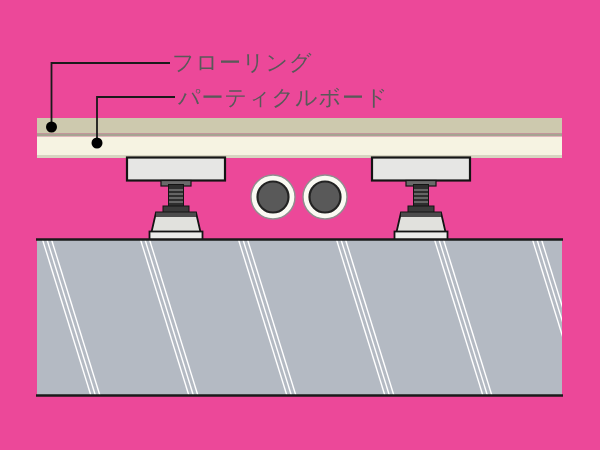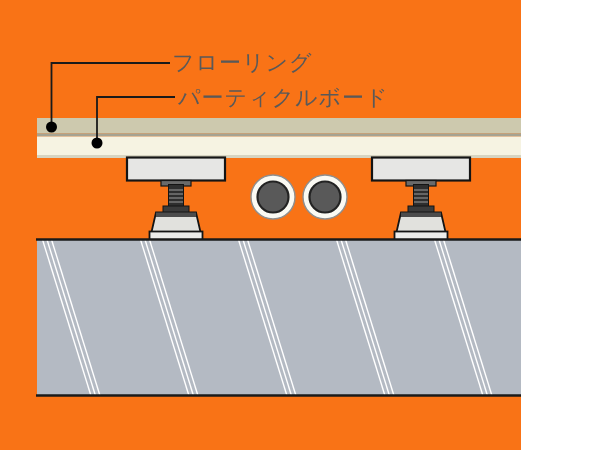--- a/index.html
+++ b/index.html
@@ -3,23 +3,23 @@
 <meta charset="utf-8">
 <style>
   html, body {
     margin: 0;
     padding: 0;
     background: #ffffff;
     font-family: "Liberation Sans", sans-serif;
   }
   .stage {
     position: relative;
-    width: 521px;
+    width: 600px;
     height: 450px;
-    background: #f97316;
+    background: #ec4899;
     overflow: hidden;
   }
   svg { display: block; }
   text.callout-label {
     font-family: "Liberation Sans", sans-serif;
     font-size: 22px;
     letter-spacing: 1px;
   }
 </style>
 </head>

